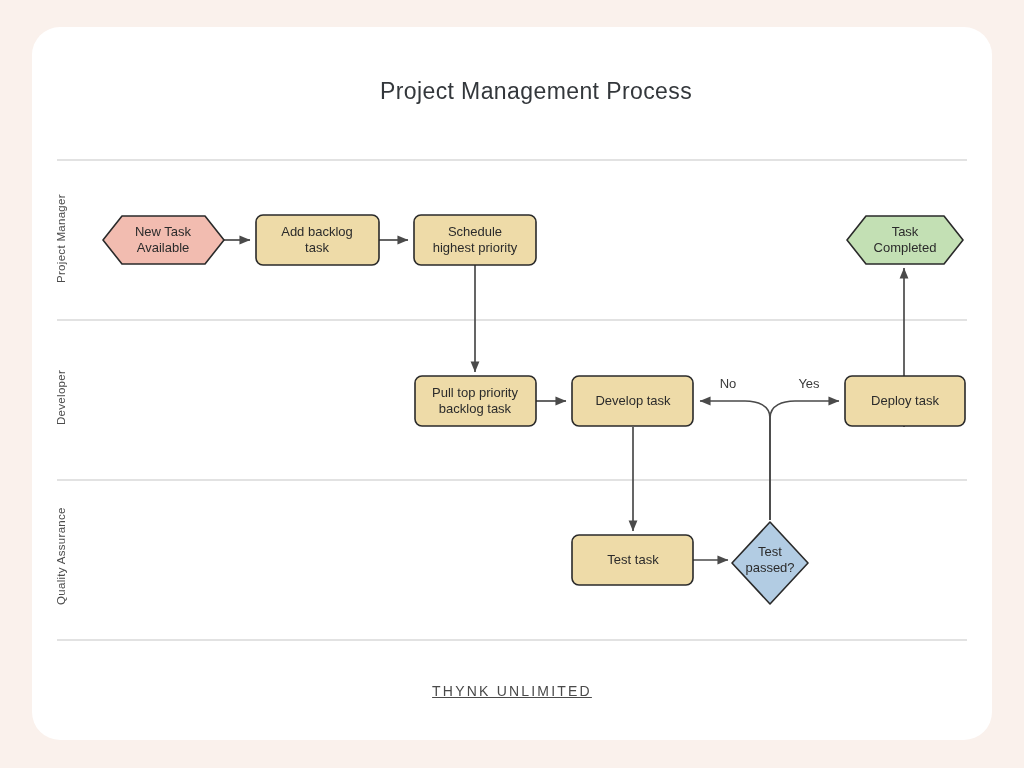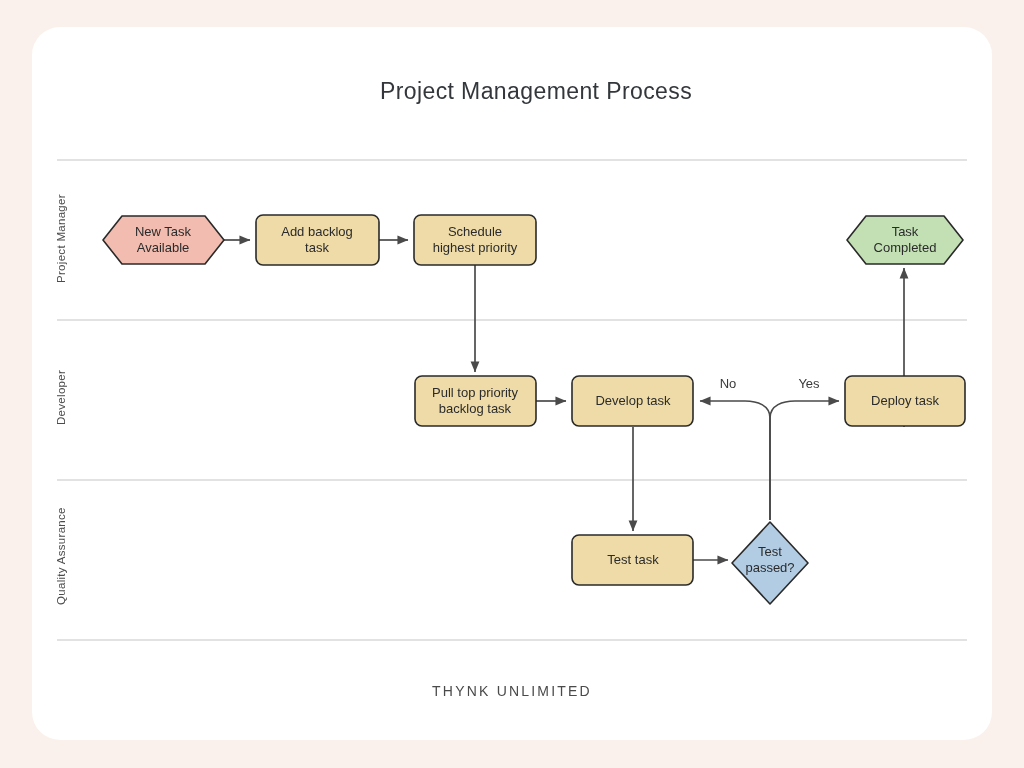--- a/index.html
+++ b/index.html
@@ -44,20 +44,21 @@
   #footer-brand {
     position: absolute;
     left: 0;
     top: 683px;
     width: 1024px;
     text-align: center;
     font-size: 14px;
     color: #4a4a4a;
     letter-spacing: 2.2px;
     font-family: "Liberation Sans", sans-serif;
+    text-decoration: underline;
   }
   svg#flow {
     position: absolute;
     left: 0;
     top: 0;
     width: 1024px;
     height: 768px;
   }
   .lane-divider {
     stroke: #d9d9d9;

